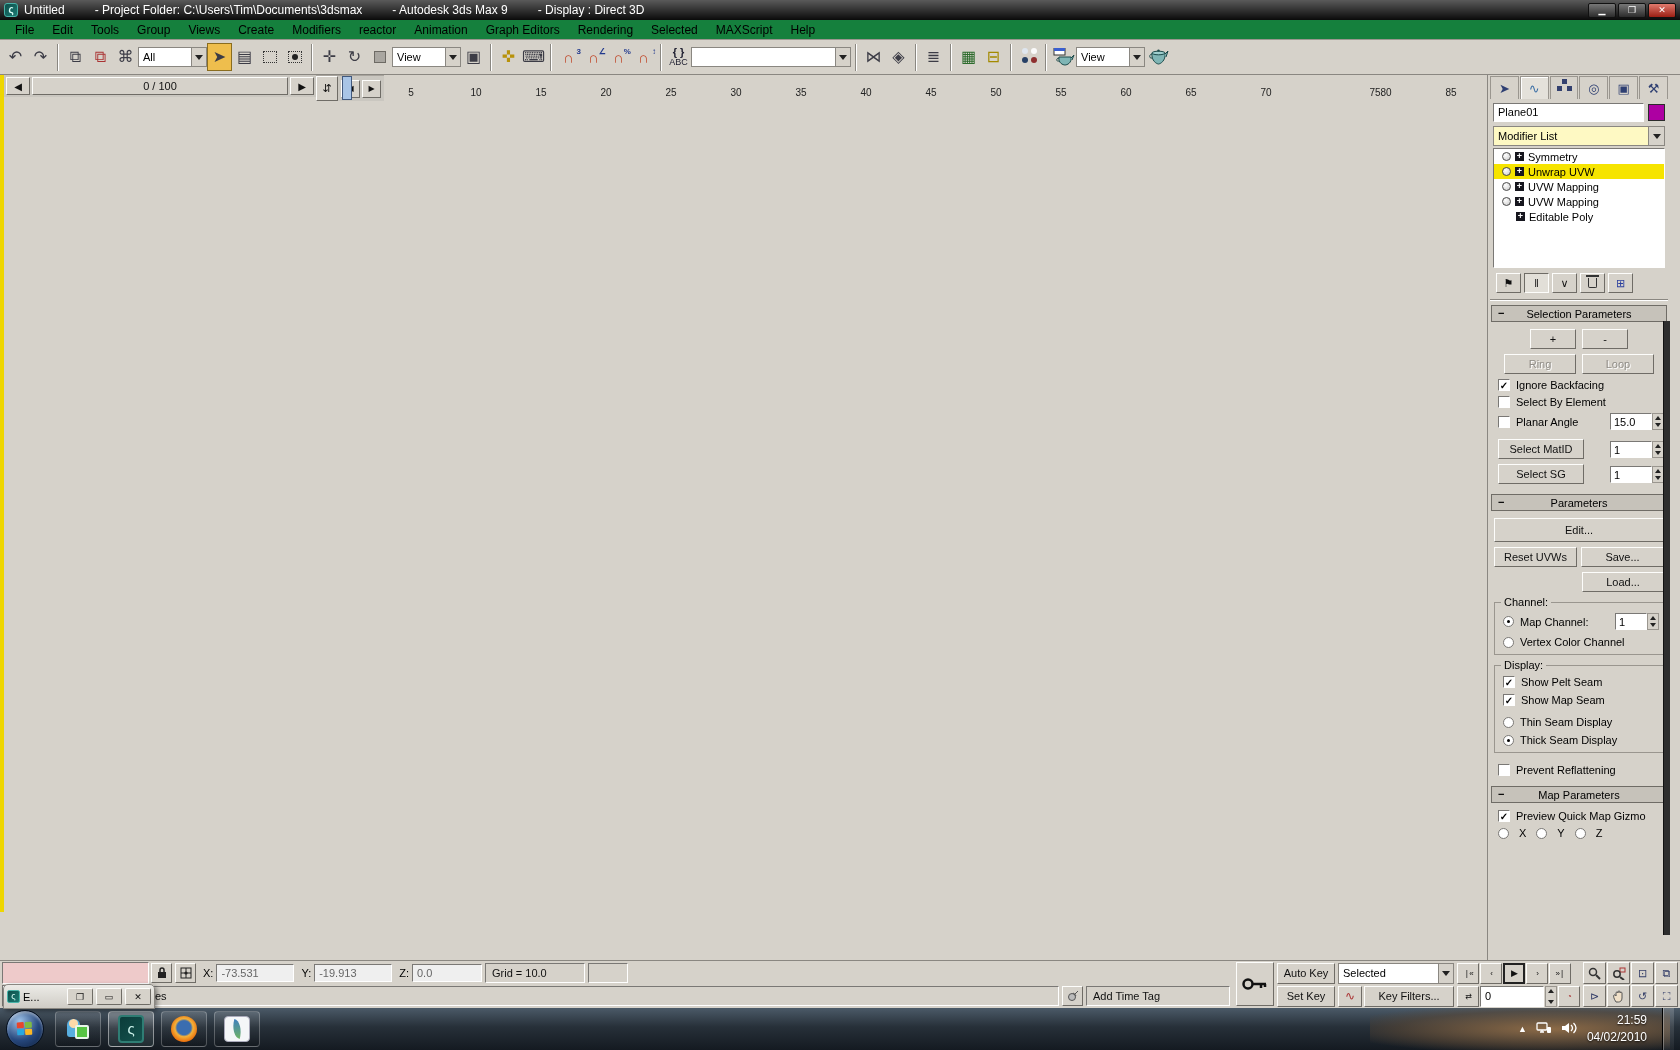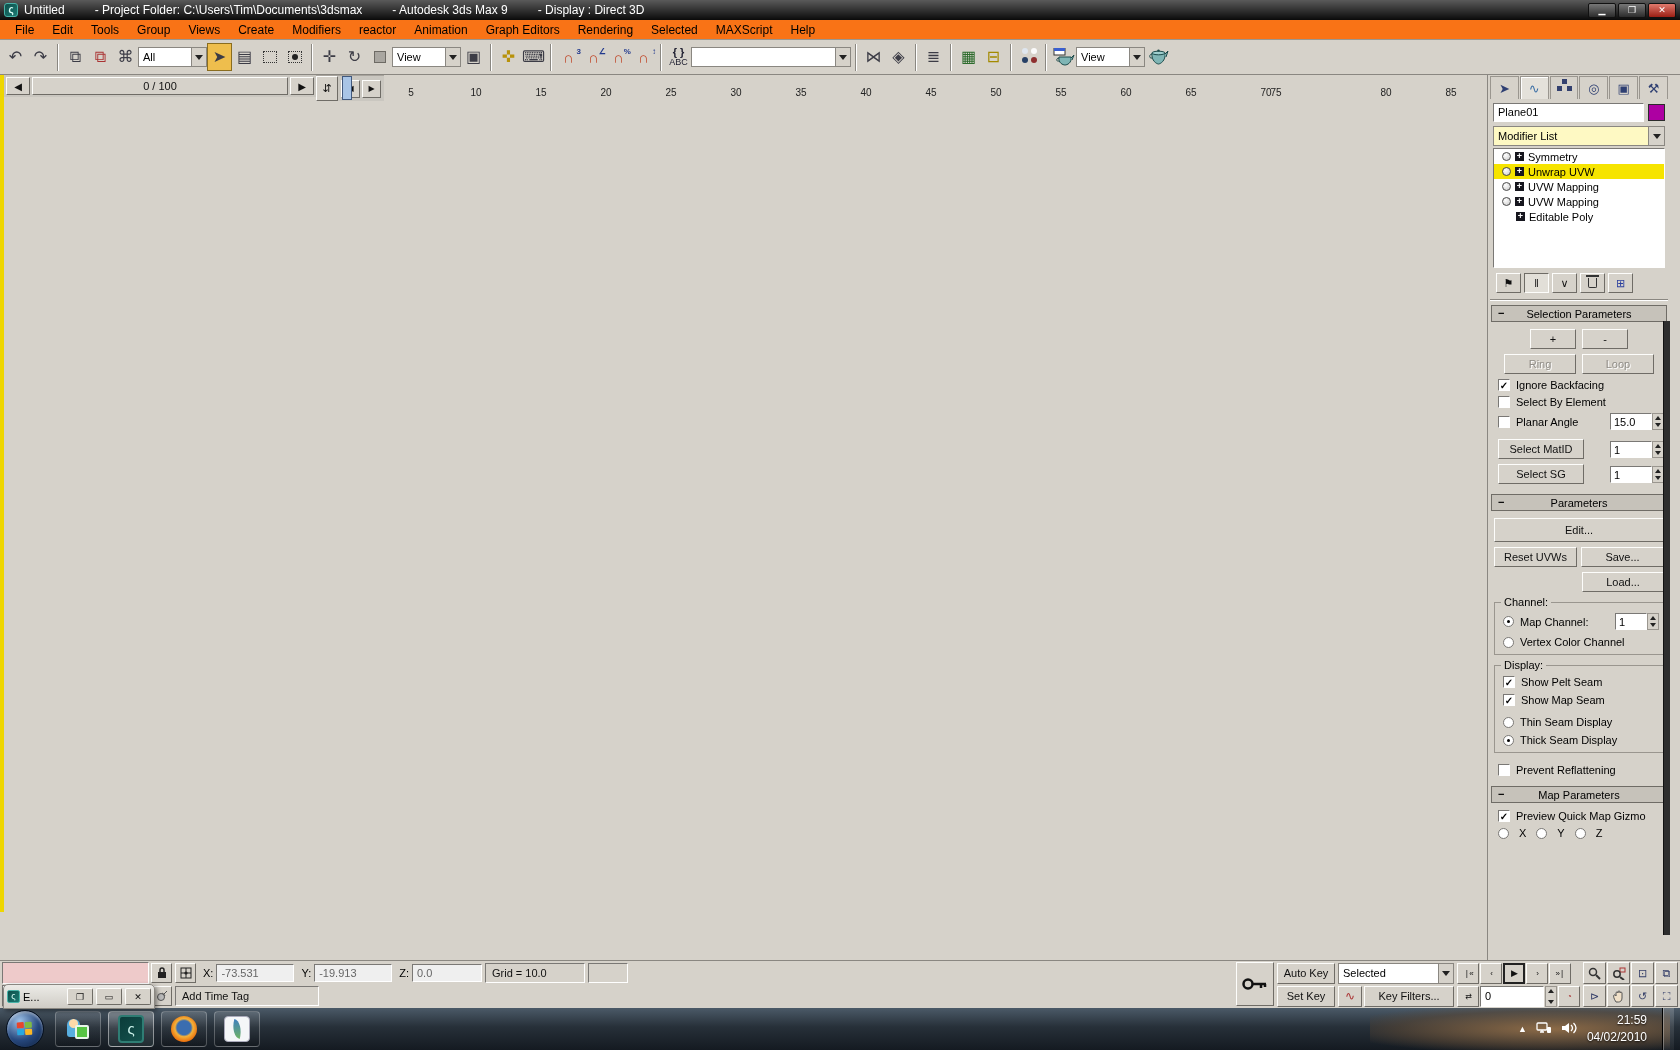--- a/index.html
+++ b/index.html
@@ -7,21 +7,21 @@
 
 
 .titlebar{height:20px;display:flex;align-items:center;background:linear-gradient(#5a5a5a,#0a0a0a);color:#fff;font-size:12px;padding:0 4px;gap:6px}
 .app-icon{width:14px;height:14px;background:linear-gradient(135deg,#0e4f4b,#1b7a72);border:1px solid #48b3a8;border-radius:3px;color:#d9fff8;font-size:10px;line-height:12px;text-align:center;font-weight:bold}
 .title-part{margin-right:24px;white-space:nowrap}
 .win-controls{margin-left:auto;display:flex;gap:2px}
 .wc-btn{width:28px;height:15px;display:flex;align-items:center;justify-content:center;font-size:9px;color:#fff;background:linear-gradient(#777,#2c2c2c);border:1px solid #111;border-radius:2px}
 .wc-close{background:linear-gradient(#e07a6d,#9c1f14)}
 
 
-.menubar{height:20px;background:#f97316;display:flex;align-items:center;padding:0 6px;border-bottom:1px solid #9a968f}
+.menubar{height:20px;background:#15803d;display:flex;align-items:center;padding:0 6px;border-bottom:1px solid #9a968f}
 .menu-item{padding:2px 9px;font-size:12px;color:#000}
 
 
 .toolbar{height:35px;background:#d6d2ca;display:flex;align-items:center;padding:0 3px;border-bottom:1px solid #8a8781}
 .tb-btn{min-width:25px;height:28px;display:flex;flex-direction:column;align-items:center;justify-content:center;font-size:16px;color:#3c3c46;position:relative;line-height:1}
 .tb-btn.active{background:#eebe4d;border:1px solid #8a6d1f}
 .tb-sep{width:2px;height:27px;border-left:1px solid #8a8781;border-right:1px solid #fff;margin:0 4px}
 .combo{display:inline-flex;height:20px;border:1px solid #8a8781;background:#fff;align-items:stretch}
 .combo .val{padding:3px 4px 0;font-size:11px;min-width:52px;background:#fff}
 .combo .arrow{width:15px;background:#d6d2ca;border-left:1px solid #8a8781;display:flex;align-items:center;justify-content:center}
@@ -375,21 +375,21 @@
           <span class="tick" style="left: 333px;">25</span>
           <span class="tick" style="left: 398px;">30</span>
           <span class="tick" style="left: 463px;">35</span>
           <span class="tick" style="left: 528px;">40</span>
           <span class="tick" style="left: 593px;">45</span>
           <span class="tick" style="left: 658px;">50</span>
           <span class="tick" style="left: 723px;">55</span>
           <span class="tick" style="left: 788px;">60</span>
           <span class="tick" style="left: 853px;">65</span>
           <span class="tick" style="left: 928px;">70</span>
-          <span class="tick" style="left: 938px;">75</span>
+          <span class="tick" style="left: 1037px;">75</span>
           <span class="tick" style="left: 1048px;">80</span>
           <span class="tick" style="left: 1113px;">85</span>
           <span class="tick" style="left: 1178px;">90</span>
           <span class="tick" style="left: 1243px;">95</span>
           <span class="tick" style="left: 1308px;">100</span>
         </div>
       <div class="tbr">
         <span class="btn3">◀</span>
         <span class="btn3">▶</span>
       </div>
@@ -615,20 +615,21 @@
       <span class="coord-lbl">X:</span>
       <span class="coord-val">-73.531</span>
       <span class="coord-lbl">Y:</span>
       <span class="coord-val">-19.913</span>
       <span class="coord-lbl">Z:</span>
       <span class="coord-val" style="width:70px">0.0</span>
       <span class="sunken-lbl" style="width:100px">Grid = 10.0</span>
       <span class="sunken-lbl" style="width:40px"></span>
     </div>
     <div class="sb-row">
+      <span class="sunken-lbl grow" style="padding-left:3px">es</span>
       <span class="btn3 mini-btn">
         <svg width="12" height="12" viewBox="0 0 12 12">
             <circle cx="5" cy="7" r="3.5" fill="#bbb" stroke="#555"></circle>
             <path d="M7 5 L11 1 M9 6 a5 5 0 0 0 -3 -3" stroke="#555" fill="none"></path>
           </svg>
       </span>
       <span class="sunken-lbl" style="width:144px">Add Time Tag</span>
     </div>
   </div>
   <div class="sb-right">

